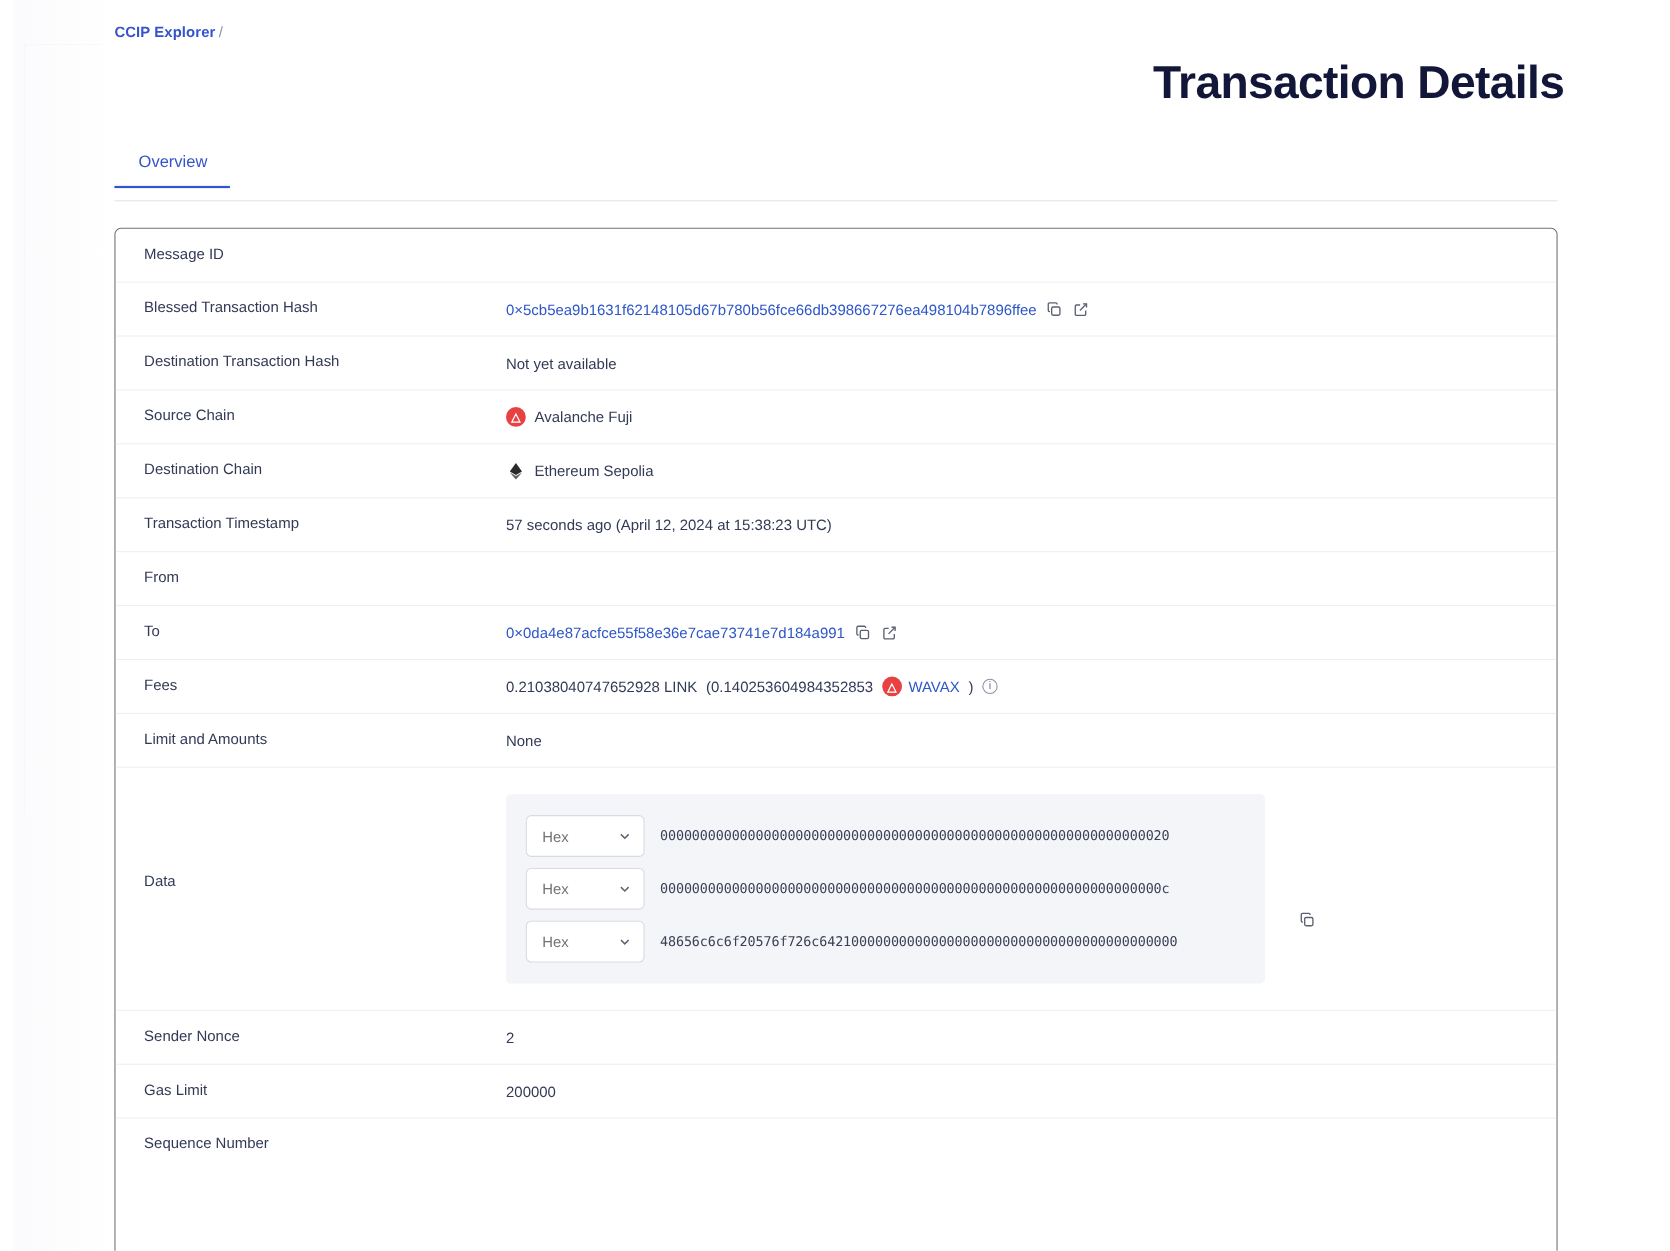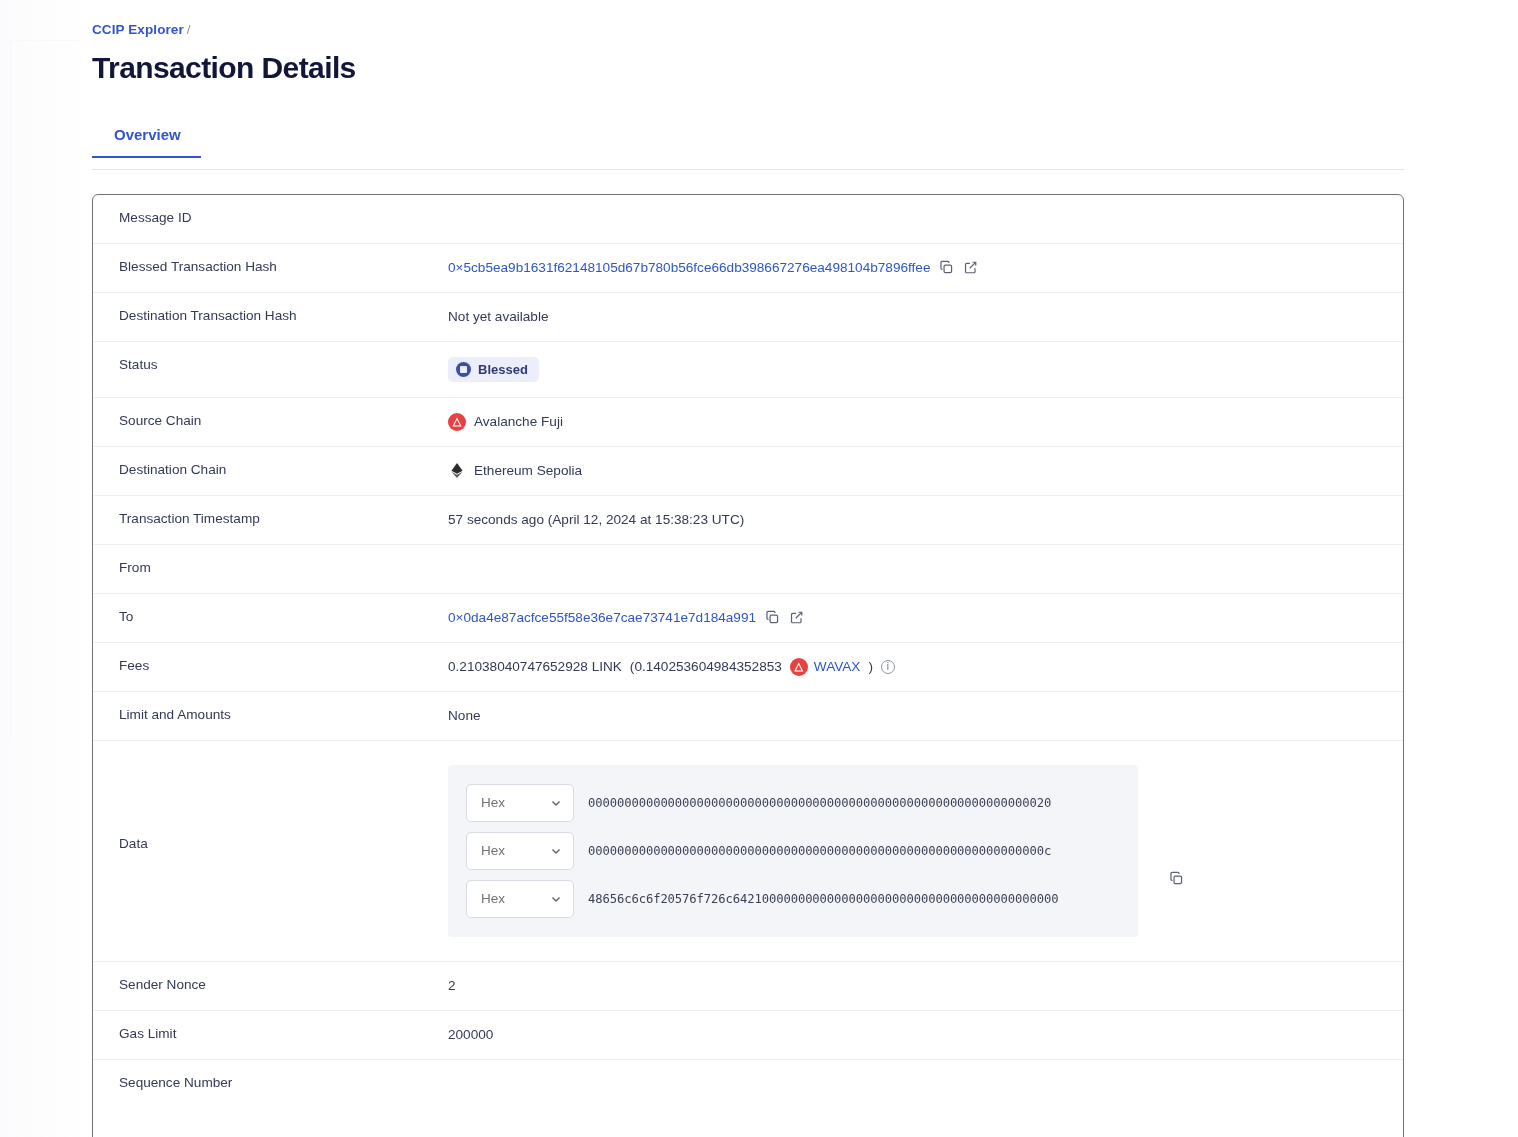--- a/index.html
+++ b/index.html
@@ -11,20 +11,21 @@
     background: #ffffff;
     font-family: "Liberation Sans", sans-serif;
     color: #1b1f3b;
     overflow: hidden;
   }
   .page {
     position: relative;
     width: 1214px;
     height: 1137px;
     background: #ffffff;
+    margin-left: 12px;
   }
   
   .edge-artifact {
     position: absolute;
     left: 0; top: 0;
     width: 92px; height: 1137px;
     background: linear-gradient(90deg,#fbfbfd 0%, #ffffff 100%);
   }
   .edge-artifact:after {
     content: "";
@@ -54,40 +55,41 @@
     text-decoration: none;
     cursor: pointer;
   }
   .breadcrumb .sep {
     color: #8b90a6;
     font-weight: 400;
     margin-left: 3px;
   }
 
   h1.page-title {
-    font-size: 30px;
+    font-size: 42px;
     line-height: 1.15;
     margin: 14px 0 0 0;
     letter-spacing: -0.6px;
     color: #121638;
     font-weight: 700;
+    text-align: right;
   }
 
   .tabs {
     margin-top: 40px;
     border-bottom: 1px solid #e3e5ec;
     height: 44px;
     display: flex;
     align-items: flex-start;
     width: 1312px;
   }
   .tab {
     position: relative;
     font-size: 15px;
-    font-weight: 700;
+    font-weight: 400;
     color: #3354cc;
     padding: 0 20px 14px 22px;
     cursor: pointer;
   }
   .tab.active:after {
     content: "";
     position: absolute;
     left: 0; right: 0; bottom: -1px;
     height: 2px;
     background: #3354cc;
@@ -300,31 +302,20 @@
         </div>
       </div>
 
       <div class="row">
         <div class="label">Destination Transaction Hash</div>
         <div class="value">
           <span>Not yet available</span>
         </div>
       </div>
 
-      <div class="row">
-        <div class="label">Status</div>
-        <div class="value">
-          <span class="badge">
-            <span class="dot-icon">
-                <i></i>
-              </span>
-            <span>Blessed</span>
-          </span>
-        </div>
-      </div>
 
       <div class="row">
         <div class="label">Source Chain</div>
         <div class="value">
           <span class="chain-icon">
             <span class="avax">△</span>
           </span>
           <span>Avalanche Fuji</span>
         </div>
       </div>

